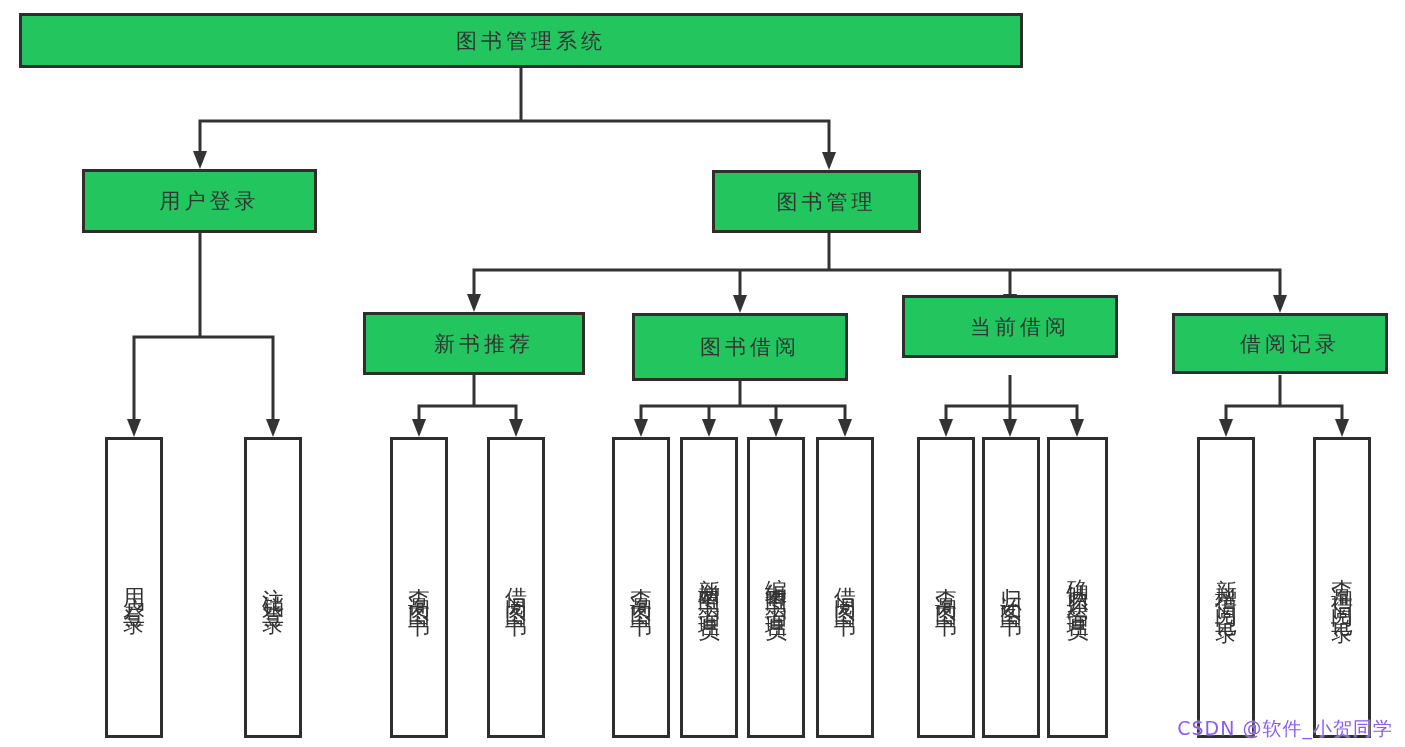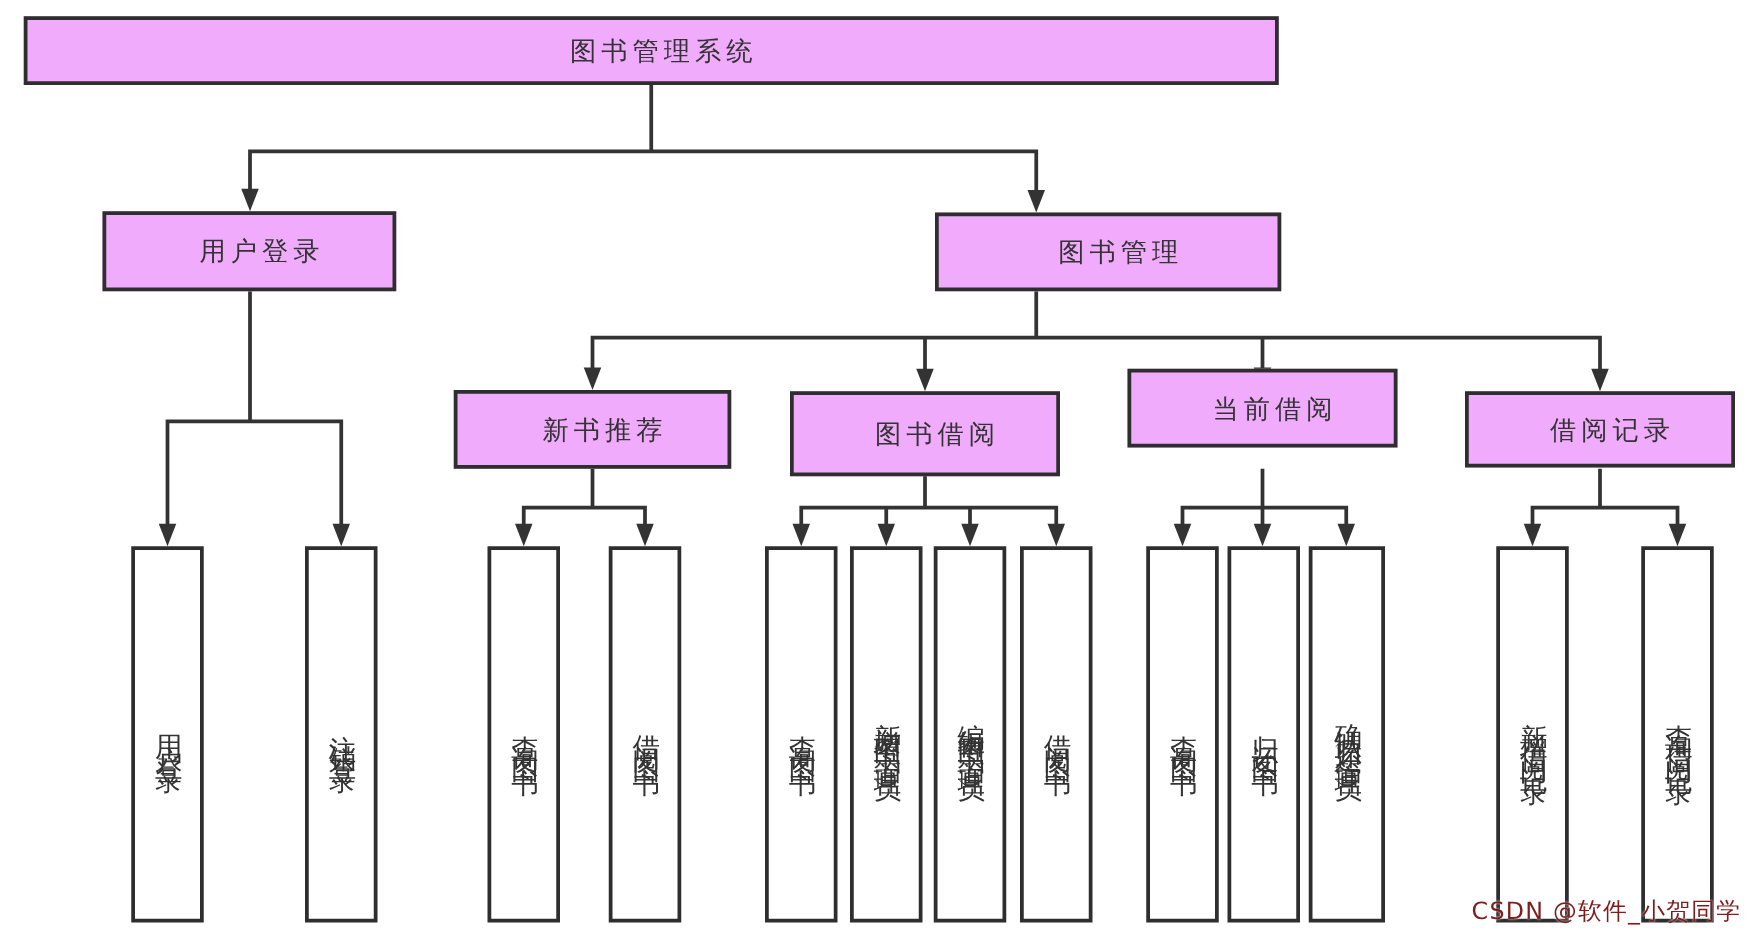--- a/index.html
+++ b/index.html
@@ -5,21 +5,21 @@
   html,body{margin:0;padding:0;}
   body{
     width:1405px;height:747px;position:relative;background:#ffffff;
     font-family:"DejaVu Sans","Liberation Sans",sans-serif;
     color:#333;overflow:hidden;
   }
   #connectors{position:absolute;left:0;top:0;width:1405px;height:747px;}
   .box{
     position:absolute;
     border:3px solid #2e2e2e;
-    background:#f0abfc;
+    background:#22c55e;
     display:flex;align-items:center;justify-content:center;
     font-size:21px;letter-spacing:4px;color:#333;
     box-sizing:border-box;
     white-space:nowrap;
     padding-left:20px;
   }
   .vbox{
     position:absolute;
     border:3px solid #2e2e2e;
     background:#ffffff;
@@ -32,21 +32,21 @@
     font-size:22px;
     line-height:1;
     letter-spacing:9px;
     color:#333;
     white-space:nowrap;
   }
   .watermark{
     position:absolute;
     right:12px;bottom:5px;
     font-size:19px;
-    color:#7f1d1d;
+    color:#8b5cf6;
     letter-spacing:1px;
     text-shadow:0 0 2px #ffffff;
     white-space:nowrap;
   }
 </style>
 </head>
 <body>
 
 <svg id="connectors" viewBox="0 0 1405 747" xmlns="http://www.w3.org/2000/svg">
   <g stroke="#333333" stroke-width="3" fill="none">
@@ -104,21 +104,21 @@
     <polygon points="1070,419 1084,419 1077,437"></polygon>
 
     <polygon points="1219,419 1233,419 1226,437"></polygon>
     <polygon points="1335,419 1349,419 1342,437"></polygon>
   </g>
 </svg>
 
 <div class="box" style="left:19px;top:13px;width:1004px;height:55px;">图书管理系统</div>
 
 <div class="box" style="left:82px;top:169px;width:235px;height:64px;">用户登录</div>
-<div class="box" style="left:712px;top:170px;width:277px;height:63px;margin-left:36px;">图书管理</div>
+<div class="box" style="left:712px;top:170px;width:209px;height:63px;">图书管理</div>
 
 <div class="box" style="left:363px;top:312px;width:222px;height:63px;font-family:Liberation Serif, serif;">新书推荐</div>
 <div class="box" style="left:632px;top:313px;width:216px;height:68px;">图书借阅</div>
 <div class="box" style="left:902px;top:295px;width:216px;height:63px;">当前借阅</div>
 <div class="box" style="left:1172px;top:313px;width:216px;height:61px;">借阅记录</div>
 
 <div class="vbox" style="left:105px;top:437px;width:58px;height:301px;">
   <span class="vtext">用户登录</span>
 </div>
 <div class="vbox" style="left:244px;top:437px;width:58px;height:301px;">

